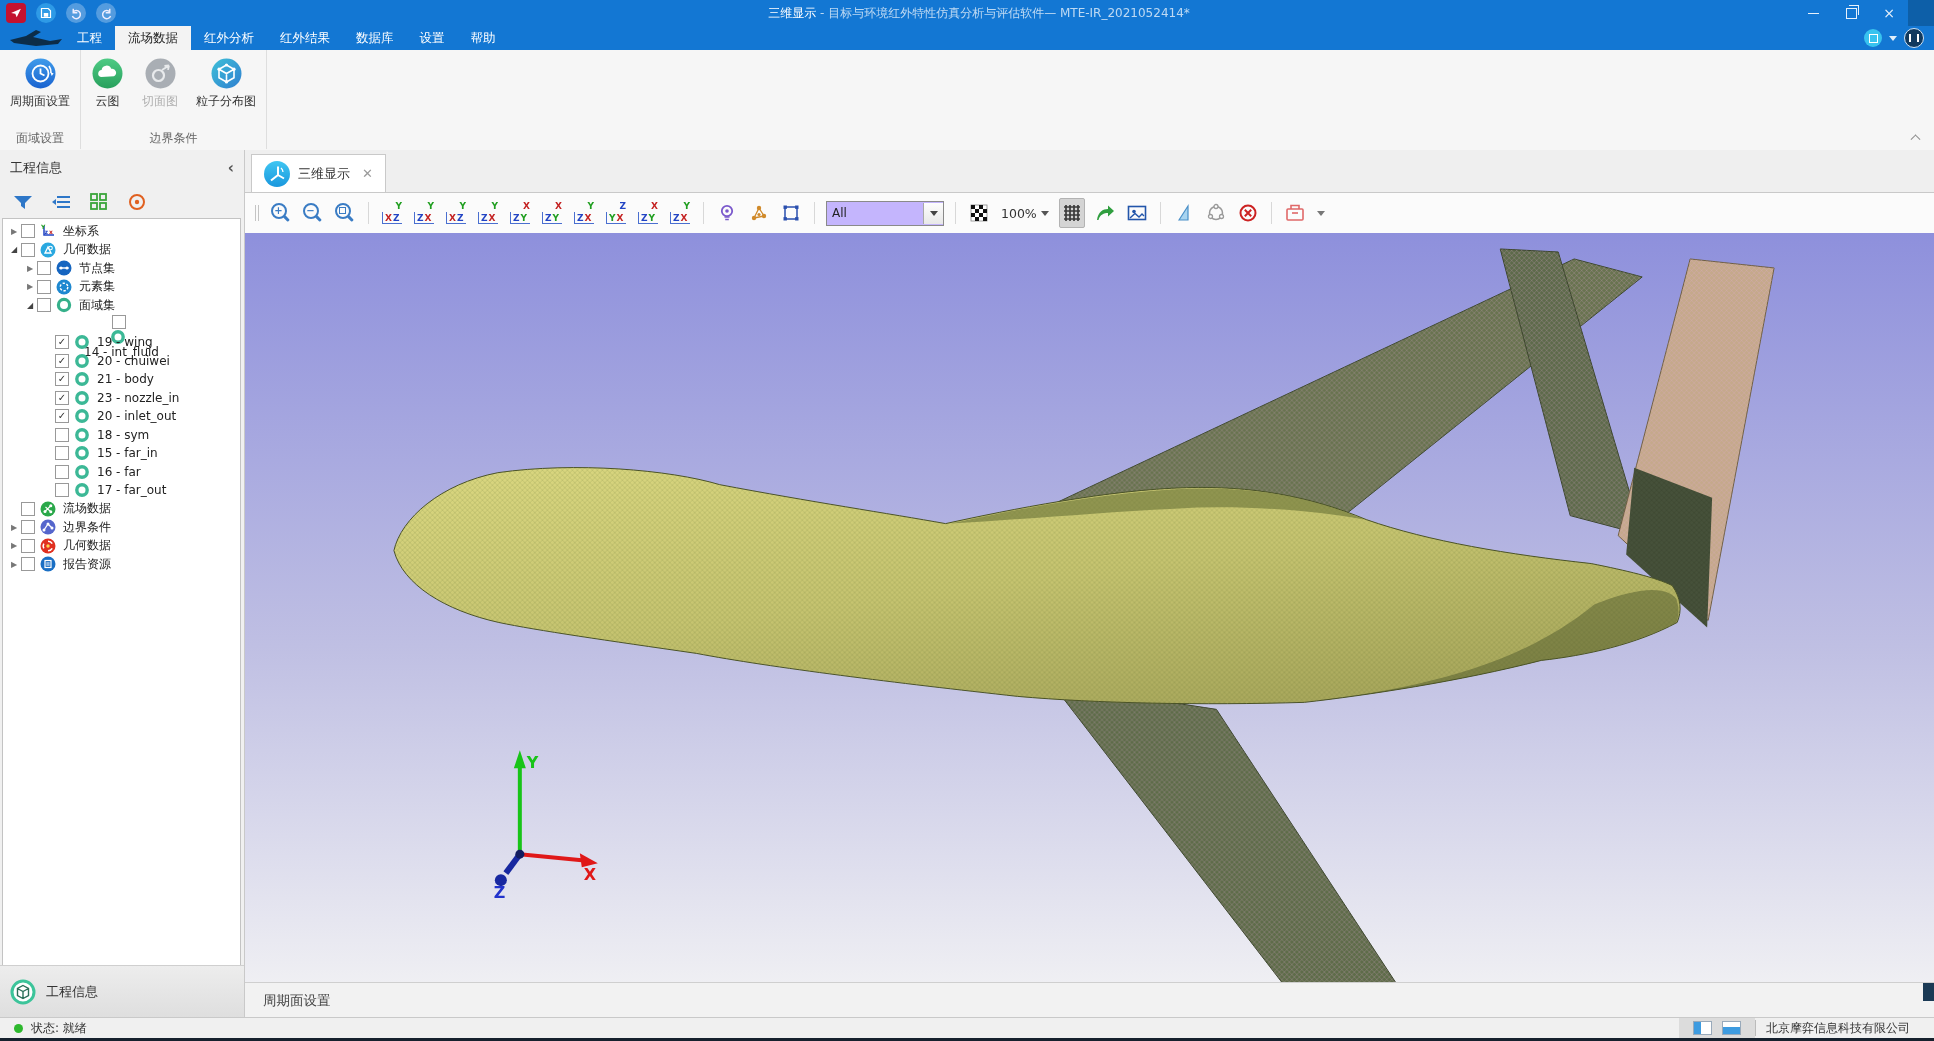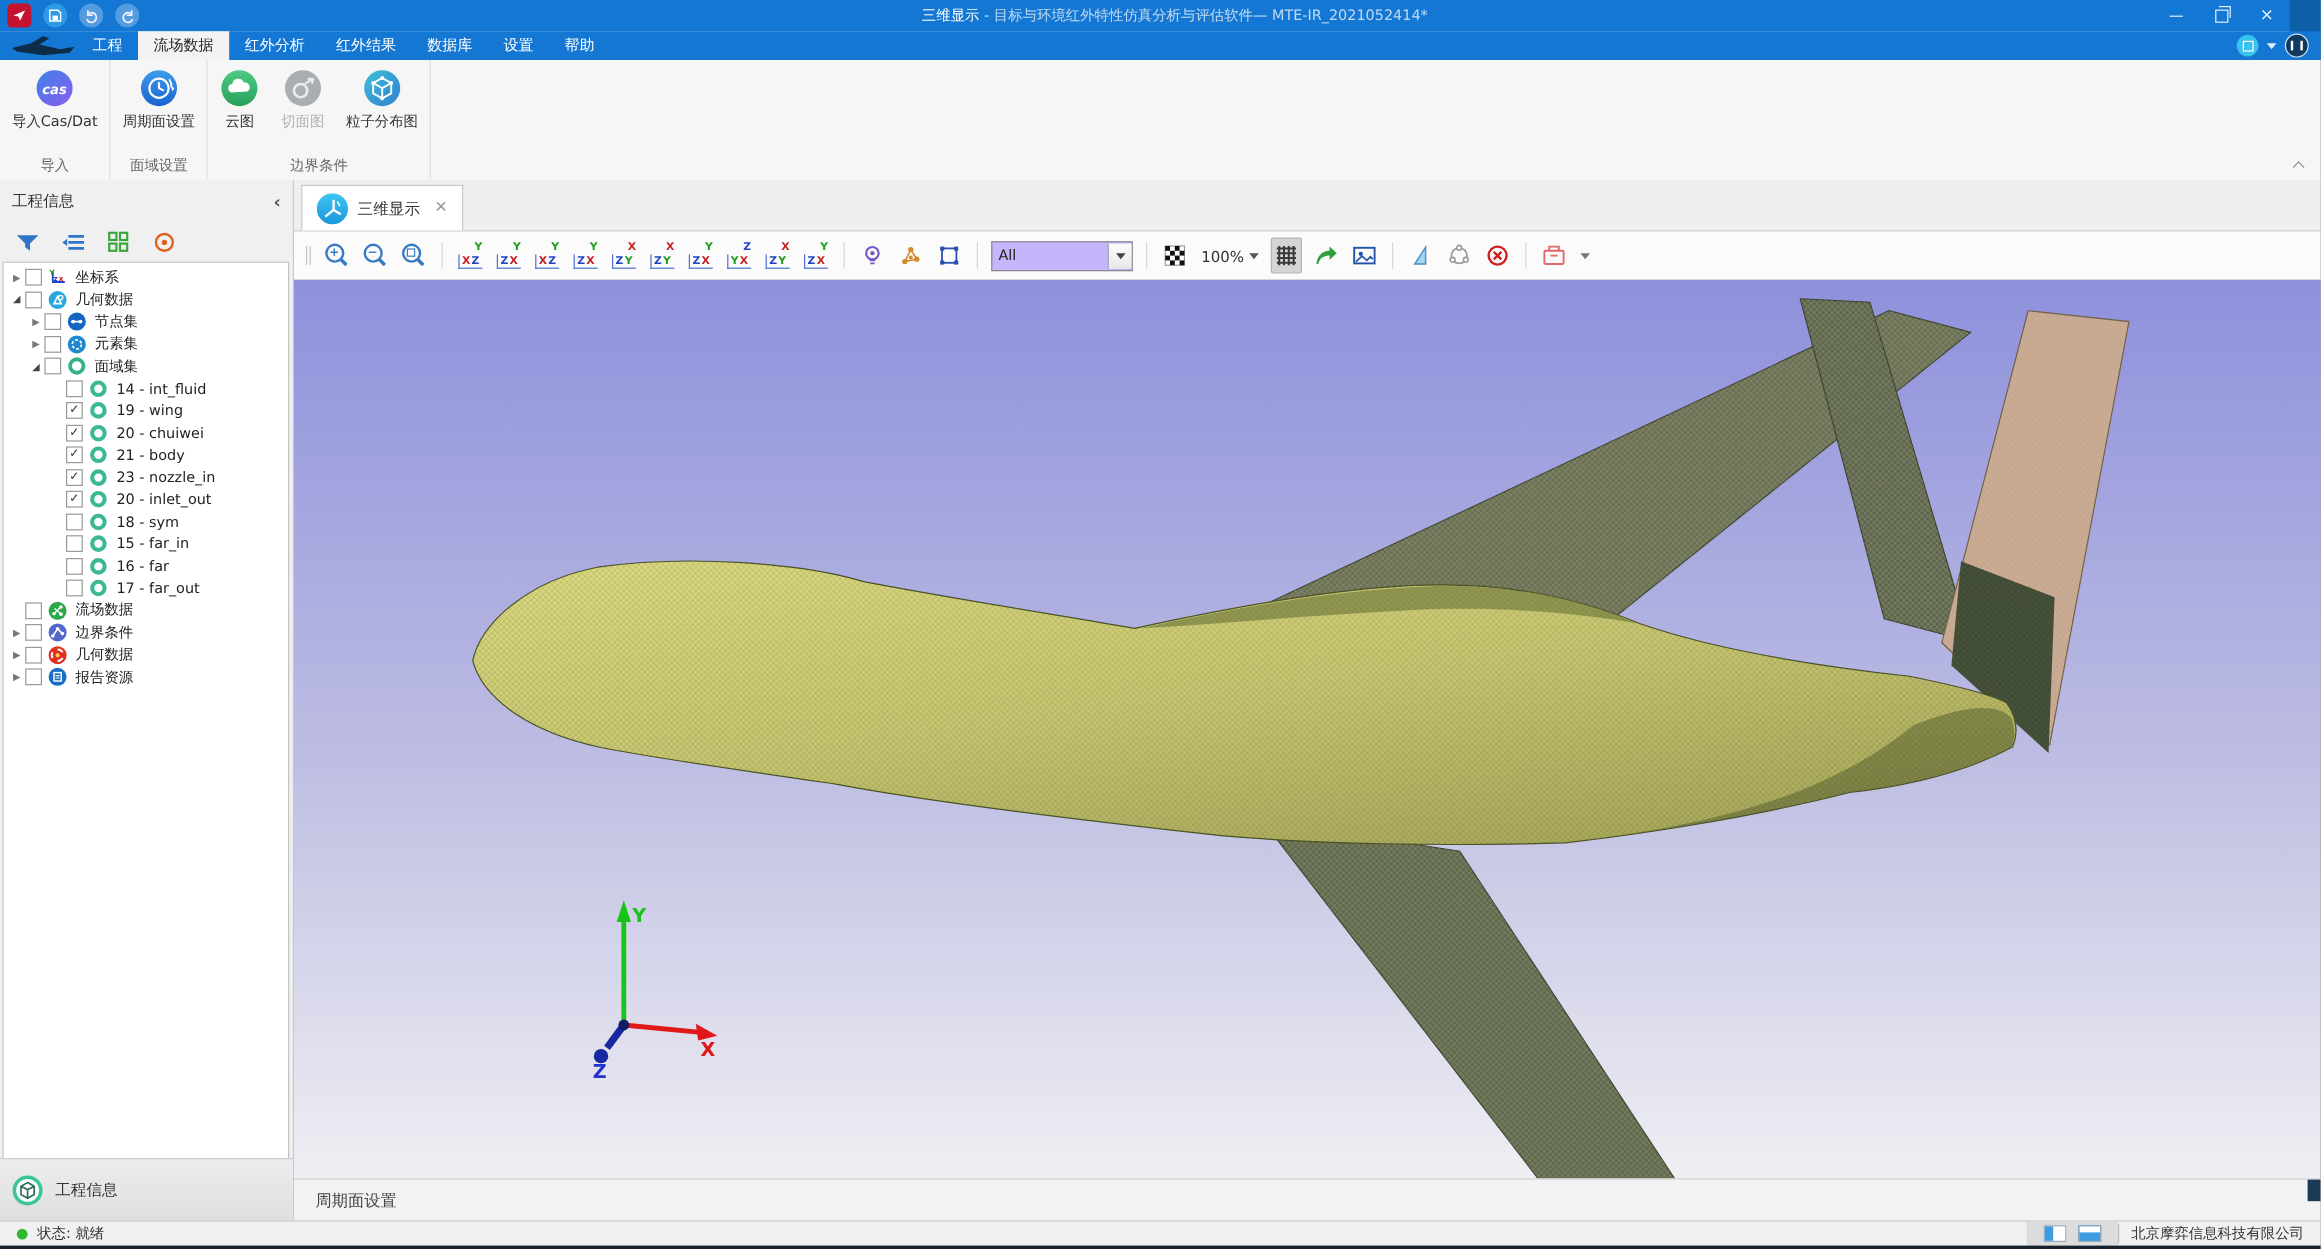--- a/index.html
+++ b/index.html
@@ -106,21 +106,21 @@
   .statusbar{position:absolute;left:0;right:0;bottom:3px;height:20px;background:#f0f0f0;border-top:1px solid #c9c9c9;
       display:flex;align-items:center;font-size:12px;color:#333;}
   .sdot{width:9px;height:9px;border-radius:50%;background:#2db82d;margin:0 8px 0 14px;flex:0 0 auto;}
   .sspacer{flex:1;}
   .sb-icons{height:20px;background:#dcdcdc;display:flex;align-items:center;gap:10px;padding:0 14px;}
   .sbi{width:17px;height:12px;border:1px solid #9ab;background:#fff;position:relative;}
   .sbi.split-v::before{content:'';position:absolute;left:0;top:0;width:7px;height:100%;background:#3d9be0;}
   .sbi.split-h{background:#3d9be0;}
   .sbi.split-h::before{content:'';position:absolute;left:0;top:0;width:100%;height:5px;background:#fff;}
   .sb-div{width:1px;height:16px;background:#bbb;}
-  .company{padding:0 14px 0 10px;white-space:nowrap;}
+  .company{padding:0 24px 0 10px;white-space:nowrap;}
   .bottom-edge{position:absolute;left:0;right:0;bottom:0;height:3px;background:#16212e;}
 </style>
 </head>
 <body>
 
 <div id="app">
 
   <div class="titlebar">
     <div class="qat">
       <span class="qbtn app">
@@ -181,38 +181,20 @@
         </span>
       <span class="mr-caret"></span>
       <span class="mr-circle mr-help">
           <i></i>
         </span>
     </div>
   </div>
 
   <div class="ribbon">
     <div class="ribbon-groups" id="ribbon-groups">
-        <div class="rgroup">
-          <div class="rbuttons">
-            <div class="rbtn">
-              <span class="ric"><svg width="33" height="33" viewBox="0 0 33 33">
-                  <defs>
-                    <linearGradient id="g_cas" x1="0" y1="0" x2="1" y2="1">
-                      <stop offset="0" stop-color="#3f82e8"></stop>
-                      <stop offset="1" stop-color="#8a5cf0"></stop>
-                    </linearGradient>
-                  </defs>
-                  <circle cx="16.5" cy="16.5" r="15" fill="url(#g_cas)"></circle>
-                  <text x="16.5" y="21" text-anchor="middle" font-size="11" font-style="italic" font-weight="bold" fill="#fff" font-family="DejaVu Sans,sans-serif">cas</text>
-                </svg></span>
-              <span class="rlb">导入Cas/Dat</span>
-            </div>
-          </div>
-          <div class="rgroup-label">导入</div>
-        </div>
         <div class="rgroup">
           <div class="rbuttons">
             <div class="rbtn">
               <span class="ric"><svg width="33" height="33" viewBox="0 0 33 33">
                   <defs>
                     <linearGradient id="g_clk" x1="0" y1="0" x2="0" y2="1">
                       <stop offset="0" stop-color="#3f9bea"></stop>
                       <stop offset="1" stop-color="#1a63d0"></stop>
                     </linearGradient>
                   </defs>
@@ -355,21 +337,21 @@
           <div class="trow" style="padding-left: 20px;">
             <span class="exp open">◢</span>
             <span class="cb"></span>
             <span class="ticon">
               <svg width="16" height="16" viewBox="0 0 16 16">
                 <circle cx="8" cy="8" r="5.6" fill="#fff" stroke="#35b08a" stroke-width="3.2"></circle>
               </svg>
             </span>
             <span class="tlabel">面域集</span>
           </div>
-          <div class="trow" style="padding-left: 38px;">
+          <div class="trow" style=" flex-direction: column;">
             <span class="exp"></span>
             <span class="cb"></span>
             <span class="ticon">
               <svg width="16" height="16" viewBox="0 0 16 16">
                 <circle cx="8" cy="8" r="5.2" fill="#fff" stroke="#3cb896" stroke-width="3.4"></circle>
               </svg>
             </span>
             <span class="tlabel">14 - int_fluid</span>
           </div>
           <div class="trow" style="padding-left: 38px;">

